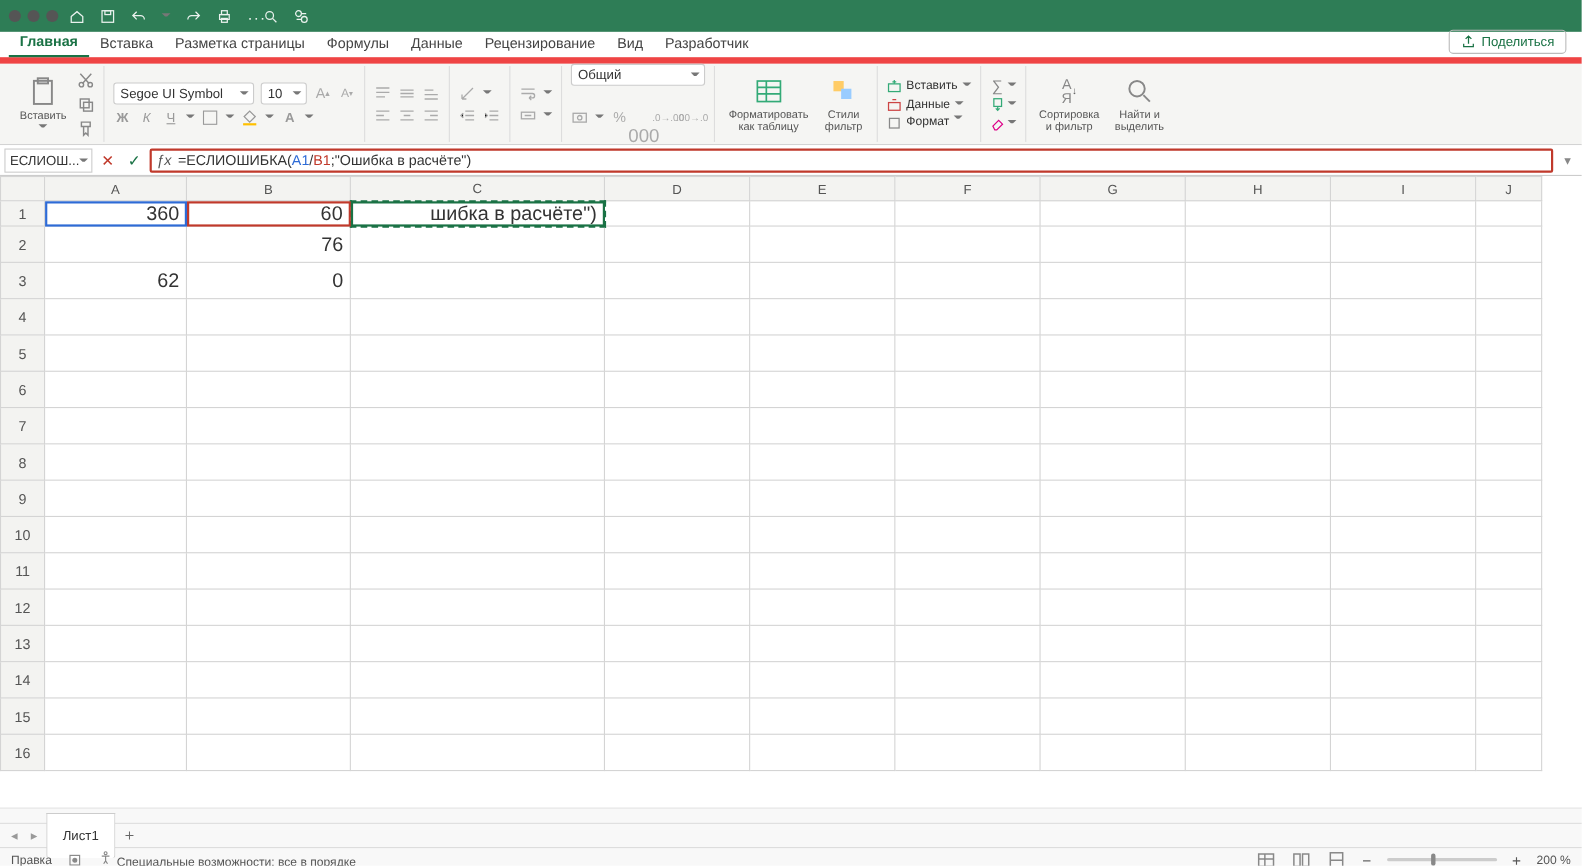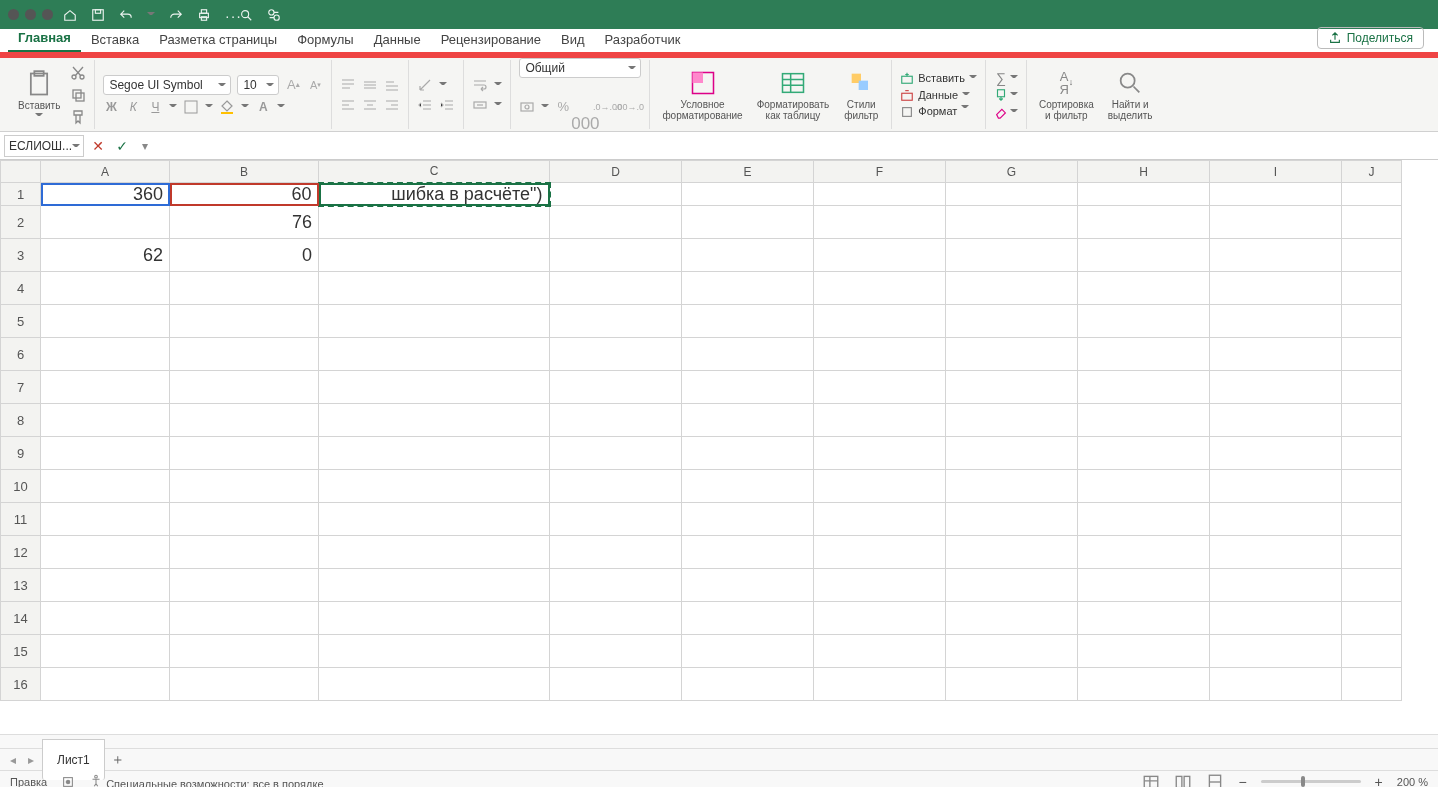--- a/index.html
+++ b/index.html
@@ -314,29 +314,20 @@
       <span class="ricon" style="color:#aaa;font-size:17px;margin-top:34px;">000</span>
       <span class="ricon" style="color:#aaa;font-size:9px;">.0→.00</span>
       <span class="ricon" style="color:#aaa;font-size:9px;">.00→.0</span>
     </div>
   </div>
 
   <div class="grp">
     <div class="grow">
       <div class="btn-big">
         <span class="ricon">
-            <svg viewBox="0 0 24 24" fill="none" stroke="#d08" stroke-width="1.3">
-              <rect x="3" y="3" width="18" height="18"></rect>
-              <rect x="3" y="3" width="9" height="9" fill="#f8c" stroke="none"></rect>
-            </svg>
-          </span>
-        <span><span>Условное</span><br><span>форматирование</span></span>
-      </div>
-      <div class="btn-big">
-        <span class="ricon">
             <svg viewBox="0 0 24 24" fill="none" stroke="#3a7" stroke-width="1.3">
               <rect x="3" y="4" width="18" height="16"></rect>
               <path d="M3 9h18M3 14h18M10 4v16"></path>
             </svg>
           </span>
         <span><span>Форматировать</span><br><span>как таблицу</span></span>
       </div>
       <div class="btn-big">
         <span class="ricon">
             <svg viewBox="0 0 24 24" fill="none" stroke="#888" stroke-width="1.3">
@@ -428,20 +419,24 @@
   </div>
 </div>
 
 <div class="fbar">
   <div class="namebox">
       <span>ЕСЛИОШ...</span>
       <span class="dd"></span>
     </div>
   <div class="fbar-btn" style="color:#c0392b;font-size:14px;">✕</div>
   <div class="fbar-btn" style="color:#1a7245;font-size:14px;">✓</div>
+  <div class="formula-wrap">
+    <span class="fx">ƒx</span>
+    <span class="formula-text"><span>=ЕСЛИОШИБКА(</span><span class="ref-a">A1</span><span>/</span><span class="ref-b">B1</span><span>;"Ошибка в расчёте")</span></span>
+  </div>
   <div class="fbar-expand">▾</div>
 </div>
 
 <div class="grid-wrap">
 <table class="grid">
 <thead>
         <tr>
   <th class="corner"></th>
   <th class="col first">A</th>
   <th class="col" style="width:149px">B</th>

